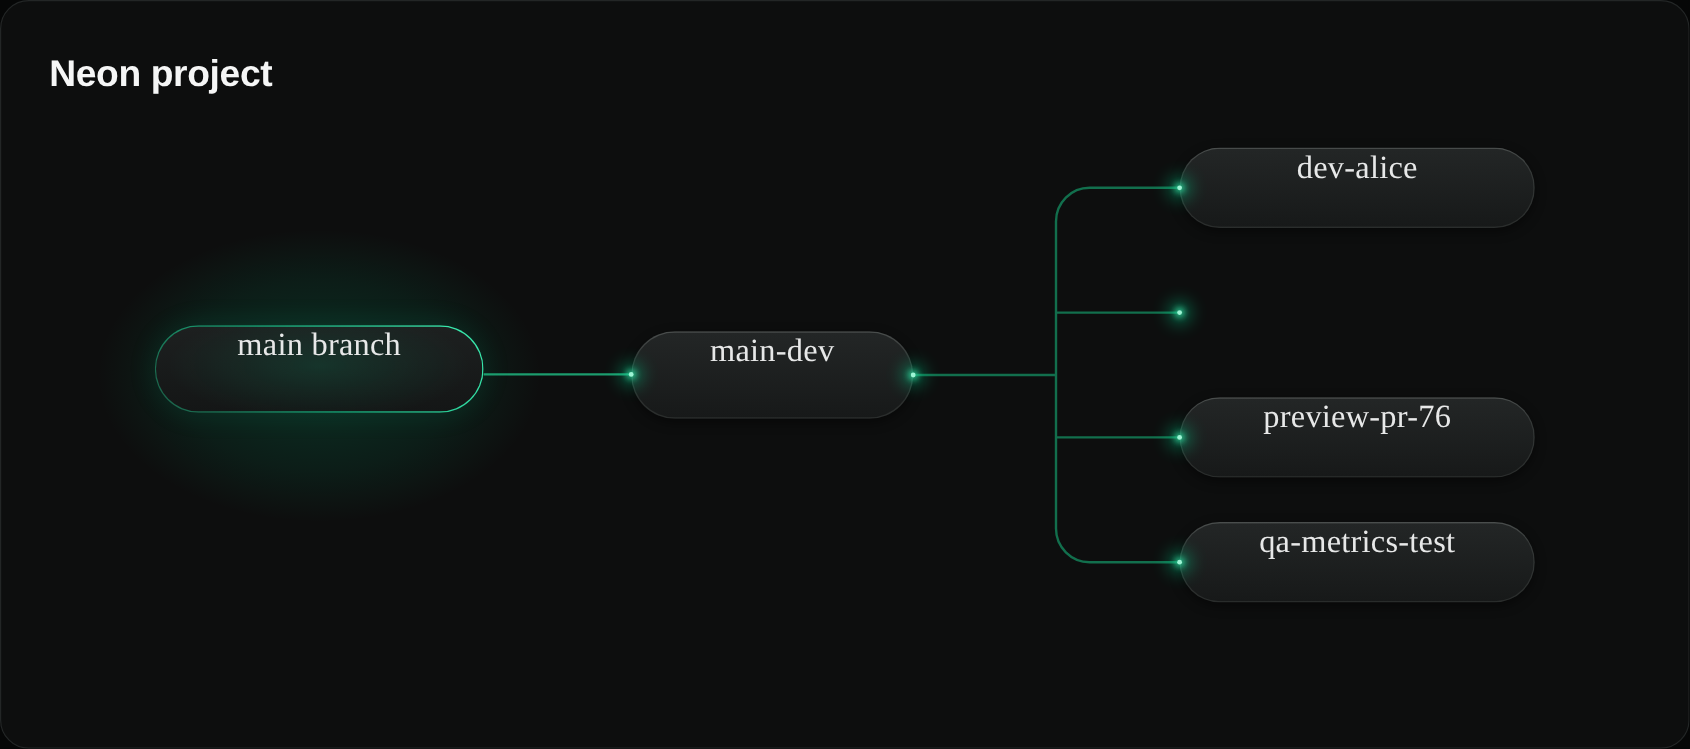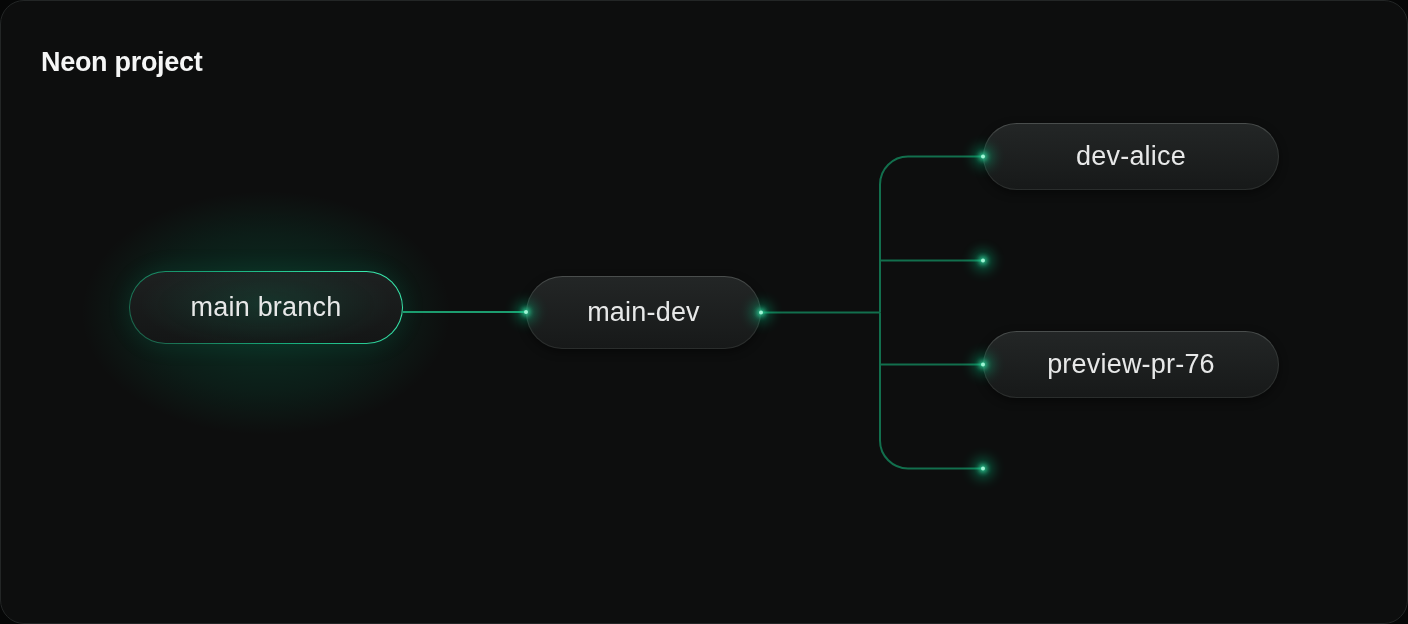--- a/index.html
+++ b/index.html
@@ -19,21 +19,21 @@
     background: var(--card-bg);
     border: 1px solid var(--card-border);
     border-radius: 24px;
     box-sizing: border-box;
     overflow: hidden;
   }
   .page-title {
     position: absolute;
     left: 40px;
     top: 42px;
-    font-size: 27px;
+    font-size: 31px;
     line-height: 38px;
     font-weight: 600;
     letter-spacing: -0.3px;
     color: var(--title-color);
     z-index: 4;
   }
   .ambient-glow {
     position: absolute;
     left: 15px;
     top: 147px;
@@ -66,34 +66,35 @@
 
   .ep-halo   { fill: var(--accent-green); opacity: 0.30; }
   .ep-mid    { fill: var(--endpoint-green); opacity: 0.85; }
   .ep-core   { fill: #9df4d4; }
   .ep-dash   { stroke: var(--endpoint-green); stroke-width: 2.4; opacity: 0.9; }
   .ep-dash2  { stroke: var(--line-green-bright); stroke-width: 2; opacity: 0.55; }
 
   .node {
     position: absolute;
     display: flex;
-    align-items: center;
+    align-items: flex-start;
     justify-content: center;
     box-sizing: border-box;
     border-radius: 999px;
     border: 1px solid transparent;
     font-size: 27px;
     font-weight: 400;
     letter-spacing: 0.2px;
     color: var(--label-color);
     z-index: 3;
     background:
       linear-gradient(180deg, var(--node-bg-top), var(--node-bg-bottom)) padding-box,
       linear-gradient(180deg, #4a4e4d 0%, #353938 28%, #2a2d2c 100%) border-box;
     box-shadow: 0 3px 10px rgba(0,0,0,0.45);
+    font-family: Liberation Serif, serif;
   }
   .node--main {
     left: 128px; top: 270px; width: 274px; height: 73px;
     border-width: 1.5px;
     background:
       radial-gradient(62% 85% at 50% 46%, rgba(0,229,153,0.12) 0%, rgba(0,229,153,0) 75%),
       linear-gradient(180deg, #1d2020, #141616) padding-box,
       linear-gradient(45deg, #1c5b45 0%, #17a879 45%, #38e8ac 88%) border-box;
     box-shadow: 0 0 26px rgba(0,229,153,0.10);
   }
@@ -133,20 +134,23 @@
 
     <div class="node node--leaf node--leaf-0">
       <span>dev-alice</span>
     </div>
 
 
     <div class="node node--leaf node--leaf-2">
       <span>preview-pr-76</span>
     </div>
 
+    <div class="node node--leaf node--leaf-3">
+      <span>qa-metrics-test</span>
+    </div>
 
     <svg class="layer endpoints-layer" viewBox="0 0 1408 624" aria-hidden="true">
       <defs>
         <filter id="blurS" x="-300%" y="-300%" width="700%" height="700%">
           <feGaussianBlur stdDeviation="1.4"></feGaussianBlur>
         </filter>
         <filter id="blurM" x="-300%" y="-300%" width="700%" height="700%">
           <feGaussianBlur stdDeviation="2.6"></feGaussianBlur>
         </filter>
         <filter id="blurL" x="-300%" y="-300%" width="700%" height="700%">

